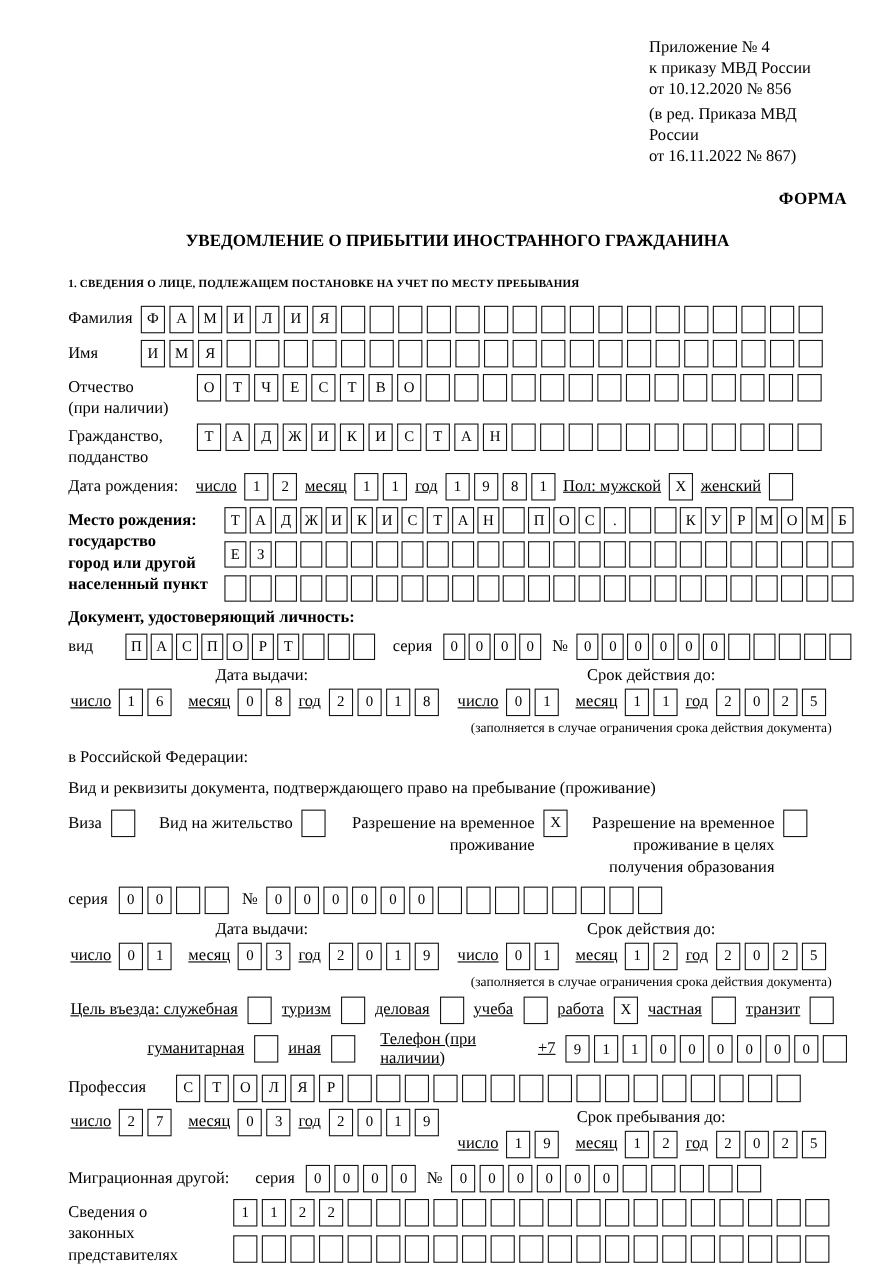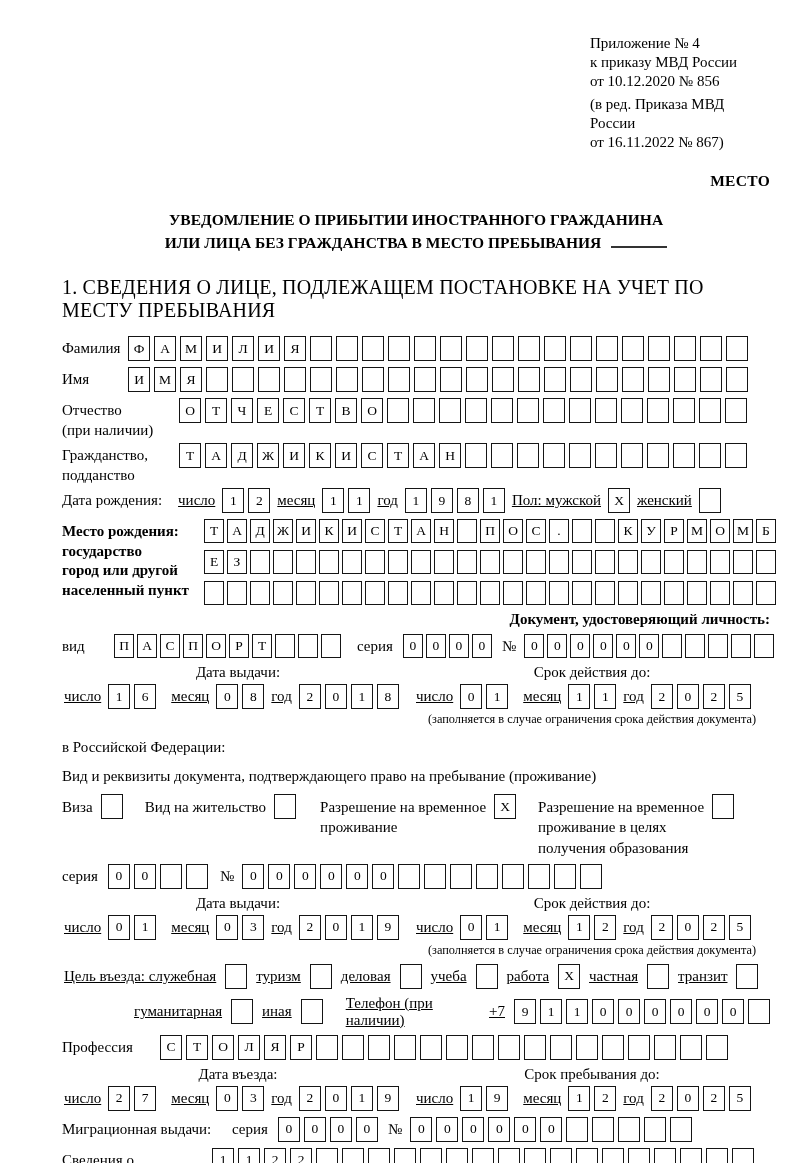--- a/index.html
+++ b/index.html
@@ -15,21 +15,21 @@
     padding: 34px 30px 10px 62px;
     overflow: hidden;
   }
   
   .hdr { width: 180px; margin-left: auto; line-height: 1.25; }
   .hdr .sub { margin-top: 5px; }
   .forma { text-align: right; font-weight: bold; margin-top: 20px; font-size: 15.5px; letter-spacing: .3px; }
   
   .title { text-align: center; font-weight: bold; margin-top: 18px; line-height: 1.5; font-size: 15.5px; }
   .title-underline { display: inline-block; width: 56px; border-bottom: 2px solid #333; height: 14px; margin-left: 10px; }
-  .sec-head { font-weight: normal; margin-top: 22px; margin-bottom: 14px; font-size: 20px; letter-spacing: .2px; }
+  .sec-head { font-weight: bold; margin-top: 22px; margin-bottom: 14px; font-size: 10px; letter-spacing: .2px; }
   
   .cells { display: inline-flex; gap: 4px; vertical-align: middle; flex: 0 0 auto; }
   .cell {
     flex: 0 0 auto; width: 22px; height: 25px;
     border: 1.6px solid #151515;
     display: inline-flex; align-items: center; justify-content: center;
     font-size: 13.5px; background: #fff;
   }
   .cells.sm { gap: 3px; }
   .cells.sm .cell { width: 20px; height: 24px; }
@@ -44,48 +44,45 @@
   .stack { display: flex; flex-direction: column; gap: 7px; }
   
   .dg { display: flex; align-items: center; gap: 5px; flex-wrap: nowrap; }
   .dg .t { padding: 0 2px; text-decoration: underline; }
   .daterow { display: flex; margin: 4px 0 6px 0; }
   .datecol { display: flex; flex-direction: column; }
   .datecol.left { width: 352px; }
   .datecol.right { flex: 1; }
   .datehead { text-align: center; margin-bottom: 3px; }
   .note { font-size: 12.3px; text-align: center; margin-top: 3px; }
-  .center-head { text-align: right; font-weight: bold; margin: 6px 0 6px 0; }
+  .center-head { text-align: left; font-weight: bold; margin: 6px 0 6px 0; }
   
   .opt { display: inline-flex; align-items: flex-start; gap: 8px; }
   .opt .olab { line-height: 1.35; padding-top: 3px; }
-  .opt .c { text-align: left; }
+  .opt .c { text-align: right; }
   .para { line-height: 1.9; margin-top: 2px; }
 </style>
 </head>
 <body>
 
 <div class="page">
 
   <div class="hdr">
     <div>Приложение № 4</div>
     <div>к приказу МВД России</div>
     <div>от 10.12.2020 № 856</div>
     <div class="sub">
       <div>(в ред. Приказа МВД России</div>
       <div>от 16.11.2022 № 867)</div>
     </div>
   </div>
-  <div class="forma">МЕСТО</div>
+  <div class="forma">ФОРМА</div>
 
   <div class="title">
     <div>УВЕДОМЛЕНИЕ О ПРИБЫТИИ ИНОСТРАННОГО ГРАЖДАНИНА</div>
-    <div>
-      <span>ИЛИ ЛИЦА БЕЗ ГРАЖДАНСТВА В МЕСТО ПРЕБЫВАНИЯ</span><span class="title-underline"></span>
-    </div>
   </div>
 
   <div class="sec-head">1. СВЕДЕНИЯ О ЛИЦЕ, ПОДЛЕЖАЩЕМ ПОСТАНОВКЕ НА УЧЕТ ПО МЕСТУ ПРЕБЫВАНИЯ</div>
 
   <div class="row">
     <span class="lab w65">Фамилия</span>
     <span class="cells">
         <span class="cell">Ф</span>
         <span class="cell">А</span>
         <span class="cell">М</span>
@@ -612,21 +609,20 @@
         <span class="cell"></span>
         <span class="cell"></span>
         <span class="cell"></span>
         <span class="cell"></span>
         <span class="cell"></span>
       </span>
   </div>
 
   <div class="daterow">
     <div class="datecol left">
-      <div class="datehead">Дата въезда:</div>
       <div class="dg">
         <span class="t">число</span>
         <span class="cells">
             <span class="cell">2</span>
             <span class="cell">7</span>
           </span>
         <span class="t" style="margin-left:8px">месяц</span>
         <span class="cells">
             <span class="cell">0</span>
             <span class="cell">3</span>
@@ -658,21 +654,21 @@
             <span class="cell">2</span>
             <span class="cell">0</span>
             <span class="cell">2</span>
             <span class="cell">5</span>
           </span>
       </div>
     </div>
   </div>
 
   <div class="row">
-    <span class="lab" style="width:170px">Миграционная выдачи:</span>
+    <span class="lab" style="width:170px">Миграционная другой:</span>
     <span class="lab" style="padding-right:10px">серия</span>
     <span class="cells">
         <span class="cell">0</span>
         <span class="cell">0</span>
         <span class="cell">0</span>
         <span class="cell">0</span>
       </span>
     <span class="lab" style="padding:3px 8px 0 10px">№</span>
     <span class="cells">
         <span class="cell">0</span>

